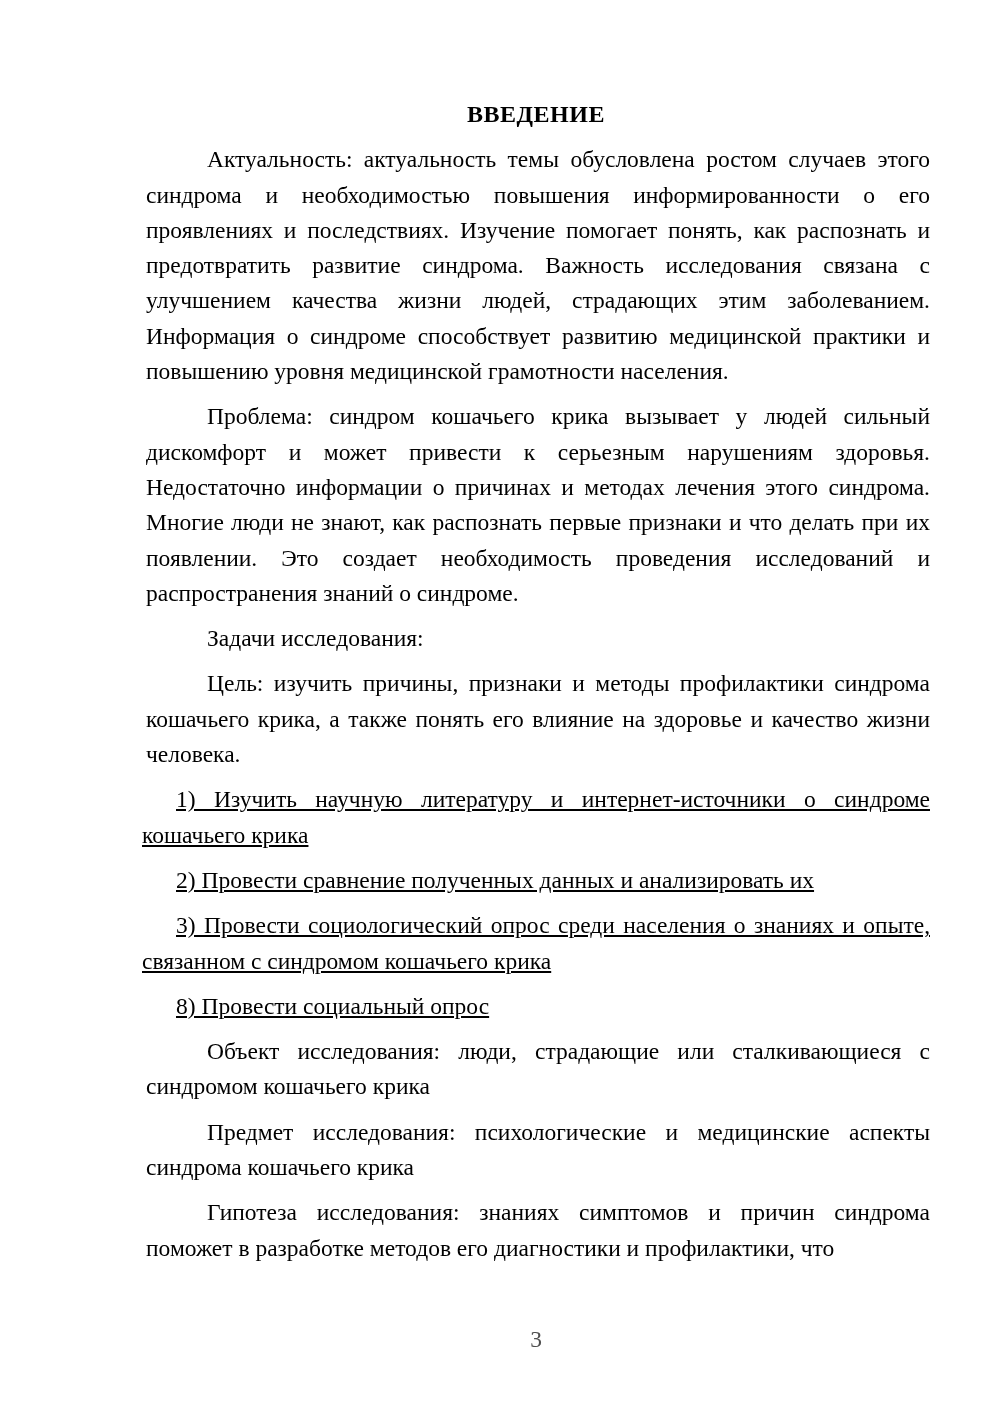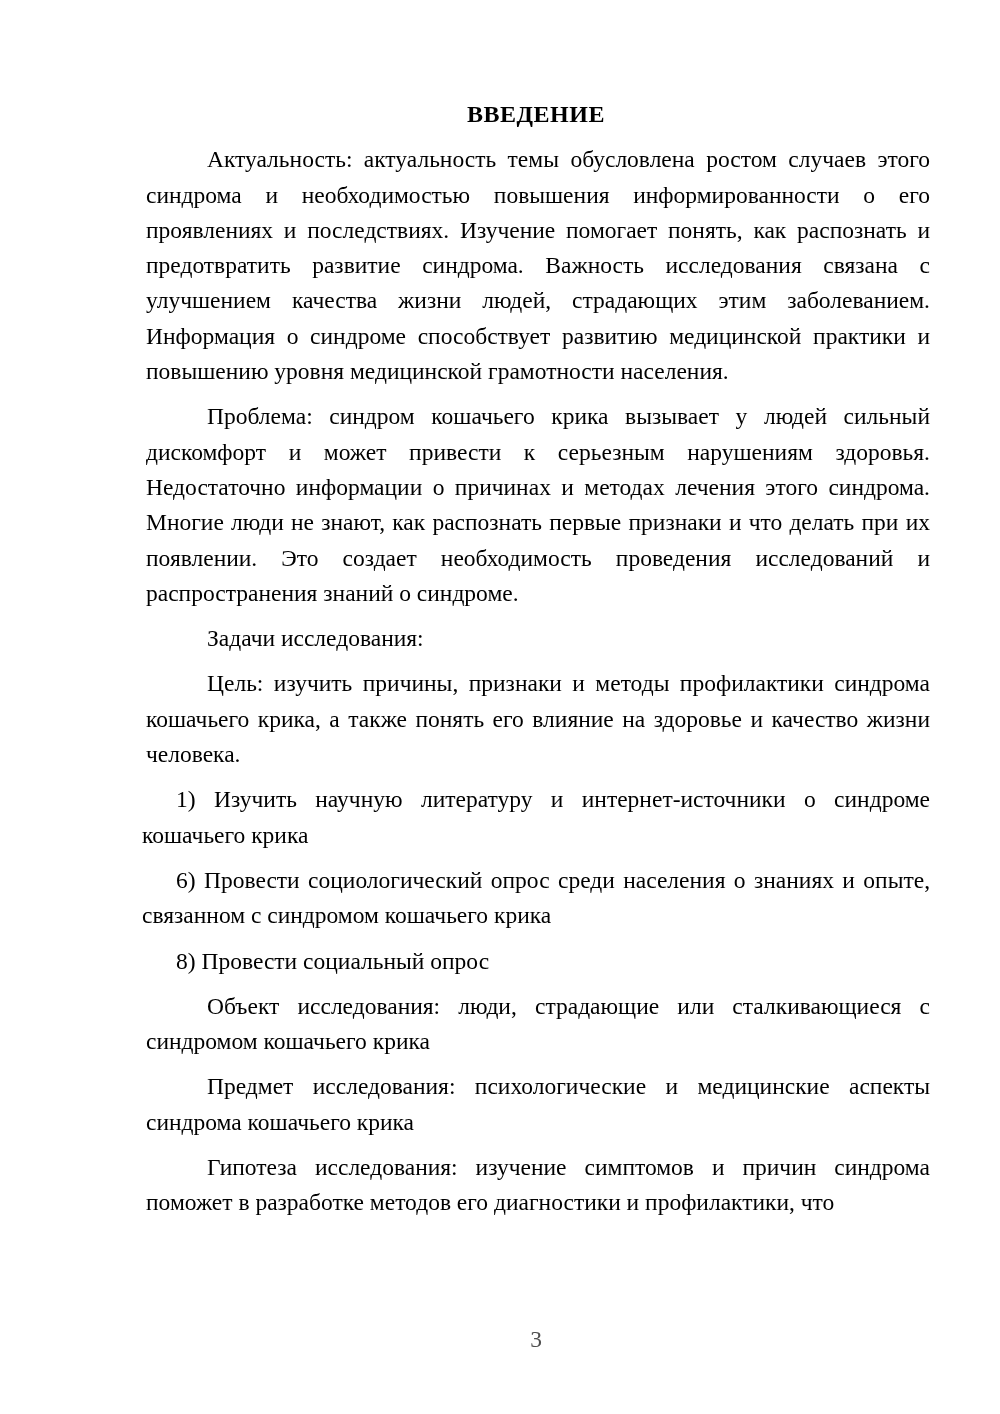--- a/index.html
+++ b/index.html
@@ -30,20 +30,21 @@
   }
   .para {
     margin: 0 0 10px 4px;
     text-align: justify;
     text-indent: 61px;
   }
   .task {
     margin: 8px 0 10px 0;
     text-align: justify;
     text-indent: 34px;
+    text-decoration: underline;
   }
   .footer {
     position: absolute;
     left: 142px;
     right: 70px;
     top: 1322px;
     text-align: center;
   }
   .page-number {
     color: #4f4f4f;
@@ -60,29 +61,30 @@
   <p class="para">Актуальность: актуальность темы обусловлена ростом случаев этого синдрома и необходимостью повышения информированности о его проявлениях и последствиях. Изучение помогает понять, как распознать и предотвратить развитие синдрома. Важность исследования связана с улучшением качества жизни людей, страдающих этим заболеванием. Информация о синдроме способствует развитию медицинской практики и повышению уровня медицинской грамотности населения.</p>
 
   <p class="para">Проблема: синдром кошачьего крика вызывает у людей сильный дискомфорт и может привести к серьезным нарушениям здоровья. Недостаточно информации о причинах и методах лечения этого синдрома. Многие люди не знают, как распознать первые признаки и что делать при их появлении. Это создает необходимость проведения исследований и распространения знаний о синдроме.</p>
 
   <p class="para">Задачи исследования:</p>
 
   <p class="para">Цель: изучить причины, признаки и методы профилактики синдрома кошачьего крика, а также понять его влияние на здоровье и качество жизни человека.</p>
 
   <p class="task">1) Изучить научную литературу и интернет-источники о синдроме кошачьего крика</p>
 
+  <p class="task">2) Провести сравнение полученных данных и анализировать их</p>
 
-  <p class="task">6) Провести социологический опрос среди населения о знаниях и опыте, связанном с синдромом кошачьего крика</p>
+  <p class="task">3) Провести социологический опрос среди населения о знаниях и опыте, связанном с синдромом кошачьего крика</p>
 
   <p class="task">8) Провести социальный опрос</p>
 
 
   <p class="para">Объект исследования: люди, страдающие или сталкивающиеся с синдромом кошачьего крика</p>
 
   <p class="para">Предмет исследования: психологические и медицинские аспекты синдрома кошачьего крика</p>
 
-  <p class="para">Гипотеза исследования: изучение симптомов и причин синдрома поможет в разработке методов его диагностики и профилактики, что</p>
+  <p class="para">Гипотеза исследования: знаниях симптомов и причин синдрома поможет в разработке методов его диагностики и профилактики, что</p>
 
   <div class="footer">
     <span class="page-number">3</span>
   </div>
 
 </div>
 
 </body></html>

